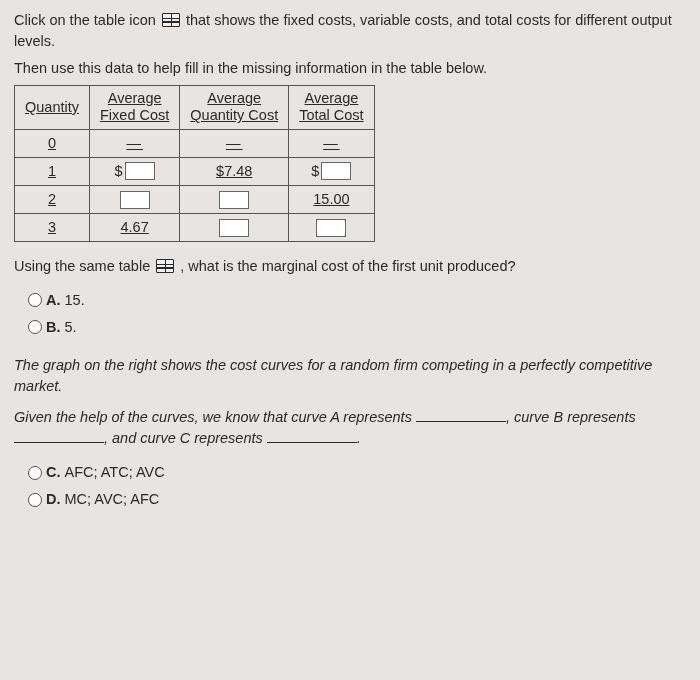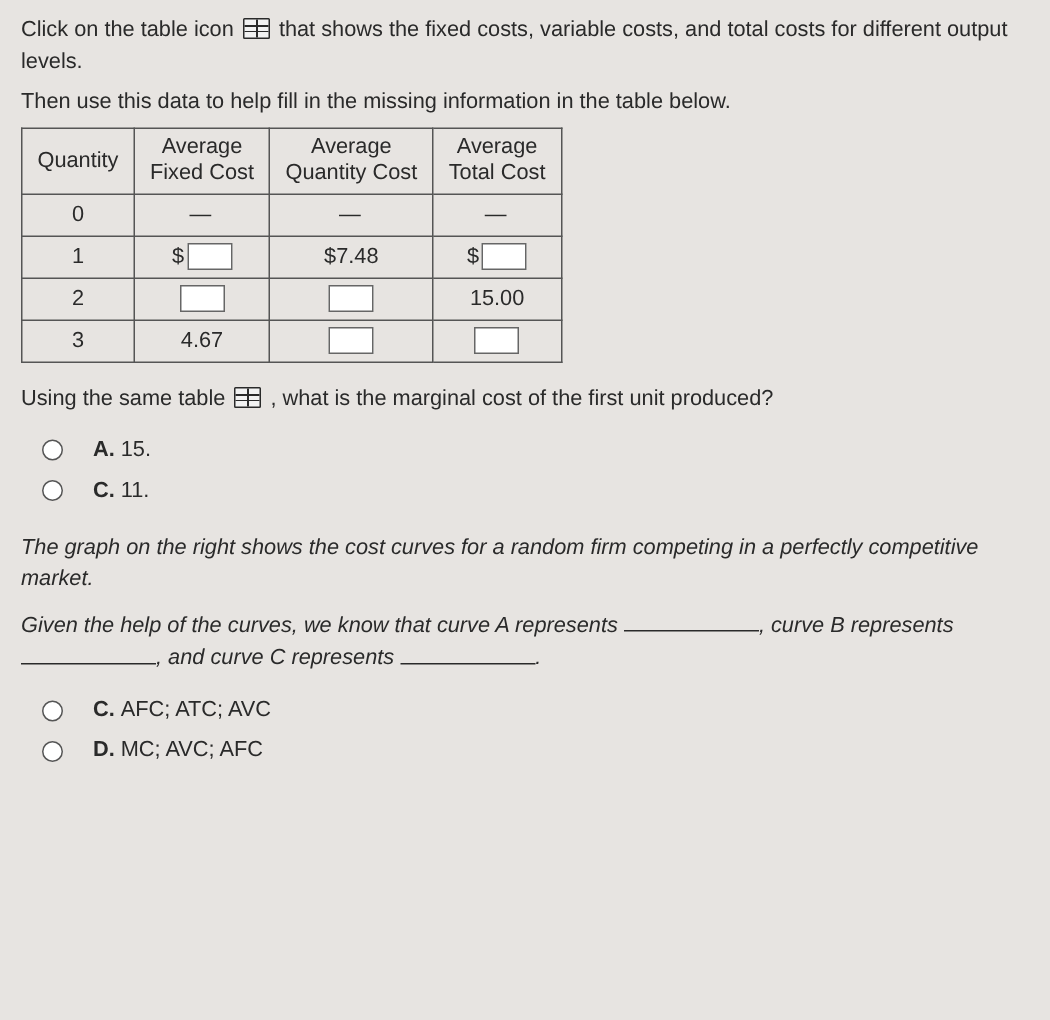--- a/index.html
+++ b/index.html
@@ -24,20 +24,21 @@
     background: linear-gradient(to right, transparent 48%, #2a2a2a 48%, #2a2a2a 55%, transparent 55%),
                 linear-gradient(to bottom, transparent 30%, #2a2a2a 30%, #2a2a2a 40%, transparent 40%, transparent 62%, #2a2a2a 62%, #2a2a2a 72%, transparent 72%);
     background-color: #f2f2f2;
     border-radius: 1px;
     margin: 0 2px;
     cursor: pointer;
   }
   table.costs {
     border-collapse: collapse;
     margin: 0 0 14px 0;
+    text-decoration: underline;
   }
   table.costs th, table.costs td {
     border: 1px solid #555;
     padding: 3px 10px;
     text-align: center;
     font-weight: normal;
     font-size: 14.5px;
   }
   table.costs th { font-weight: normal; line-height: 1.2; padding: 4px 10px; }
   .dash { letter-spacing: 2px; }
@@ -54,21 +55,21 @@
   }
   .cellwrap { display: inline-flex; align-items: center; gap: 2px; }
   ol.choices {
     list-style: none;
     padding: 0;
     margin: 10px 0 14px 14px;
   }
   ol.choices li {
     display: flex;
     align-items: center;
-    gap: 20px;
+    gap: 4px;
     padding: 3px 0;
   }
   .radio {
     display: inline-block;
     width: 14px; height: 14px;
     border: 1.5px solid #555;
     border-radius: 50%;
     background: #fff;
     flex-shrink: 0;
   }
@@ -146,21 +147,21 @@
   <span>, what is the marginal cost of the first unit produced?</span>
 </div>
 
 <ol class="choices">
   <li>
     <span class="radio"></span>
     <span><span class="choice-letter">A.</span><span>15.</span></span>
   </li>
   <li>
     <span class="radio"></span>
-    <span><span class="choice-letter">C.</span><span>11.</span></span>
+    <span><span class="choice-letter">B.</span><span>5.</span></span>
   </li>
 </ol>
 
 <div class="q-para">The graph on the right shows the cost curves for a random firm competing in a perfectly competitive market.</div>
 
 <div class="q-para">
   <span>Given the help of the curves, we know that curve A represents</span>
   <span class="blank"></span><span>, curve B represents</span>
   <span class="blank"></span><span>, and curve C represents</span>
   <span class="blank"></span><span>.</span>

